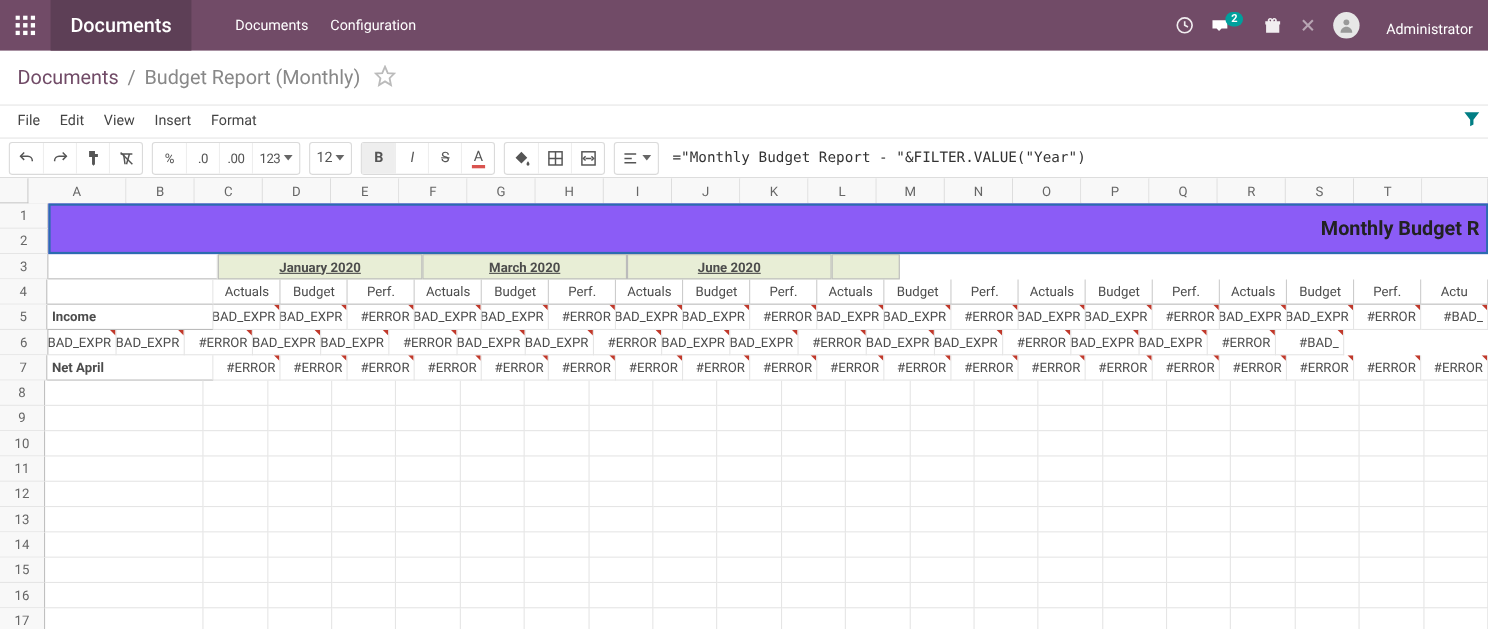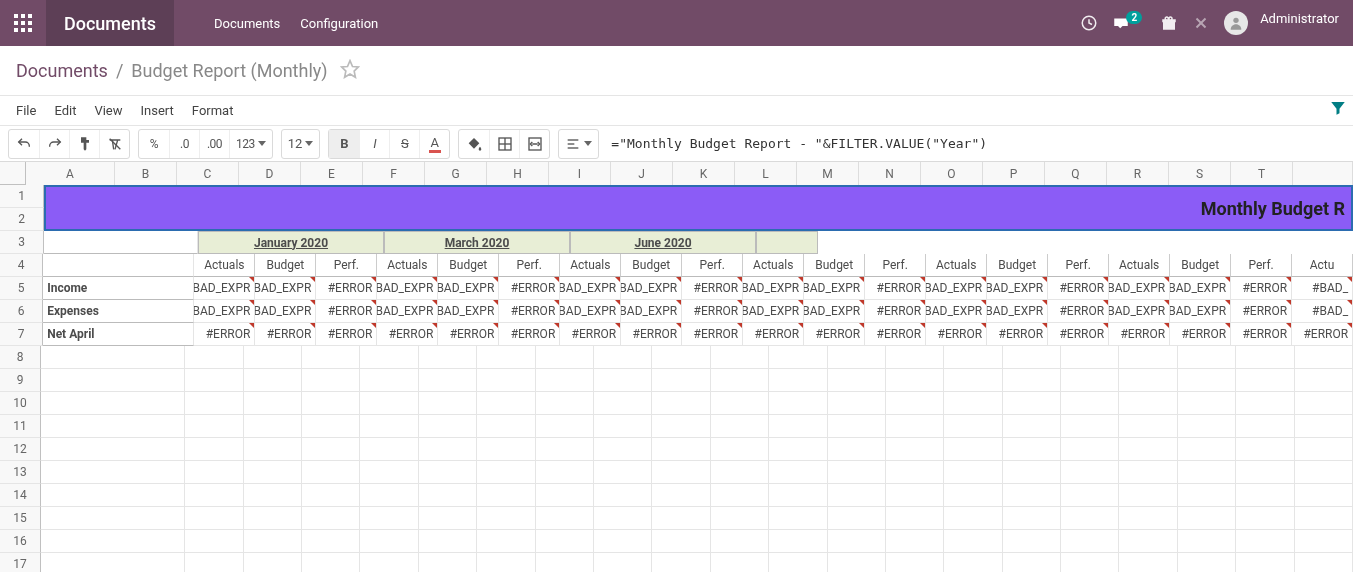--- a/index.html
+++ b/index.html
@@ -9,21 +9,21 @@
 .navbar { height: 46px; background: #714B67; display: flex; align-items: center; color: #fff; }
 .apps-btn { width: 46px; height: 46px; display: flex; align-items: center; justify-content: center; cursor: pointer; }
 .apps-btn svg { width: 18px; height: 18px; }
 .brand-btn { background: #5D3F56; height: 46px; padding: 0 18px; display: flex; align-items: center; font-size: 18px; font-weight: 500; }
 .navbar-menu { display: flex; gap: 20px; margin-left: 40px; }
 .navbar-menu-item { cursor: pointer; font-size: 13px; }
 .navbar-right { margin-left: auto; display: flex; align-items: center; gap: 14px; padding-right: 14px; height: 46px; }
 .navbar-icon { width: 18px; height: 18px; display: flex; align-items: center; justify-content: center; cursor: pointer; opacity: 0.9; }
 .badge { background: #00A09D; color: #fff; font-size: 10px; font-weight: bold; padding: 1px 5px; border-radius: 8px; position: relative; top: -6px; left: -4px; }
 .msg-wrap { display: flex; align-items: center; cursor: pointer; }
-.user-wrap { display: flex; align-items: flex-start; gap: 12px; cursor: pointer; }
+.user-wrap { display: flex; align-items: flex-end; gap: 24px; cursor: pointer; }
 .avatar { width: 24px; height: 24px; border-radius: 50%; background: #e7e7e7; display: flex; align-items: center; justify-content: center; }
 .avatar svg { width: 16px; height: 16px; fill: #999; }
 
 
 .breadcrumb-row { height: 50px; border-bottom: 1px solid #e5e5e5; display: flex; align-items: center; padding: 0 16px; }
 .breadcrumb { font-size: 18px; display: flex; align-items: center; gap: 8px; }
 .breadcrumb .root { color: #714B67; cursor: pointer; }
 .breadcrumb .sep { color: #888; }
 .breadcrumb .leaf { color: #888; }
 .star-btn { margin-left: 12px; cursor: pointer; }
@@ -334,21 +334,20 @@
         <div class="cell col-data err err-flag">#BAD_EXPR</div>
         <div class="cell col-data err err-flag">#BAD_EXPR</div>
         <div class="cell col-data err err-flag">#ERROR</div>
         <div class="cell col-data err err-flag">#BAD_EXPR</div>
         <div class="cell col-data err err-flag">#BAD_EXPR</div>
         <div class="cell col-data err err-flag">#ERROR</div>
         <div class="cell col-data err err-flag">#BAD_</div>
       </div>
       <div class="grow ">
         <div class="rowh" style="">6</div>
-        <div class="cell col-first rowlabel">Expenses</div>
         <div class="cell col-data err err-flag">#BAD_EXPR</div>
         <div class="cell col-data err err-flag">#BAD_EXPR</div>
         <div class="cell col-data err err-flag">#ERROR</div>
         <div class="cell col-data err err-flag">#BAD_EXPR</div>
         <div class="cell col-data err err-flag">#BAD_EXPR</div>
         <div class="cell col-data err err-flag">#ERROR</div>
         <div class="cell col-data err err-flag">#BAD_EXPR</div>
         <div class="cell col-data err err-flag">#BAD_EXPR</div>
         <div class="cell col-data err err-flag">#ERROR</div>
         <div class="cell col-data err err-flag">#BAD_EXPR</div>

